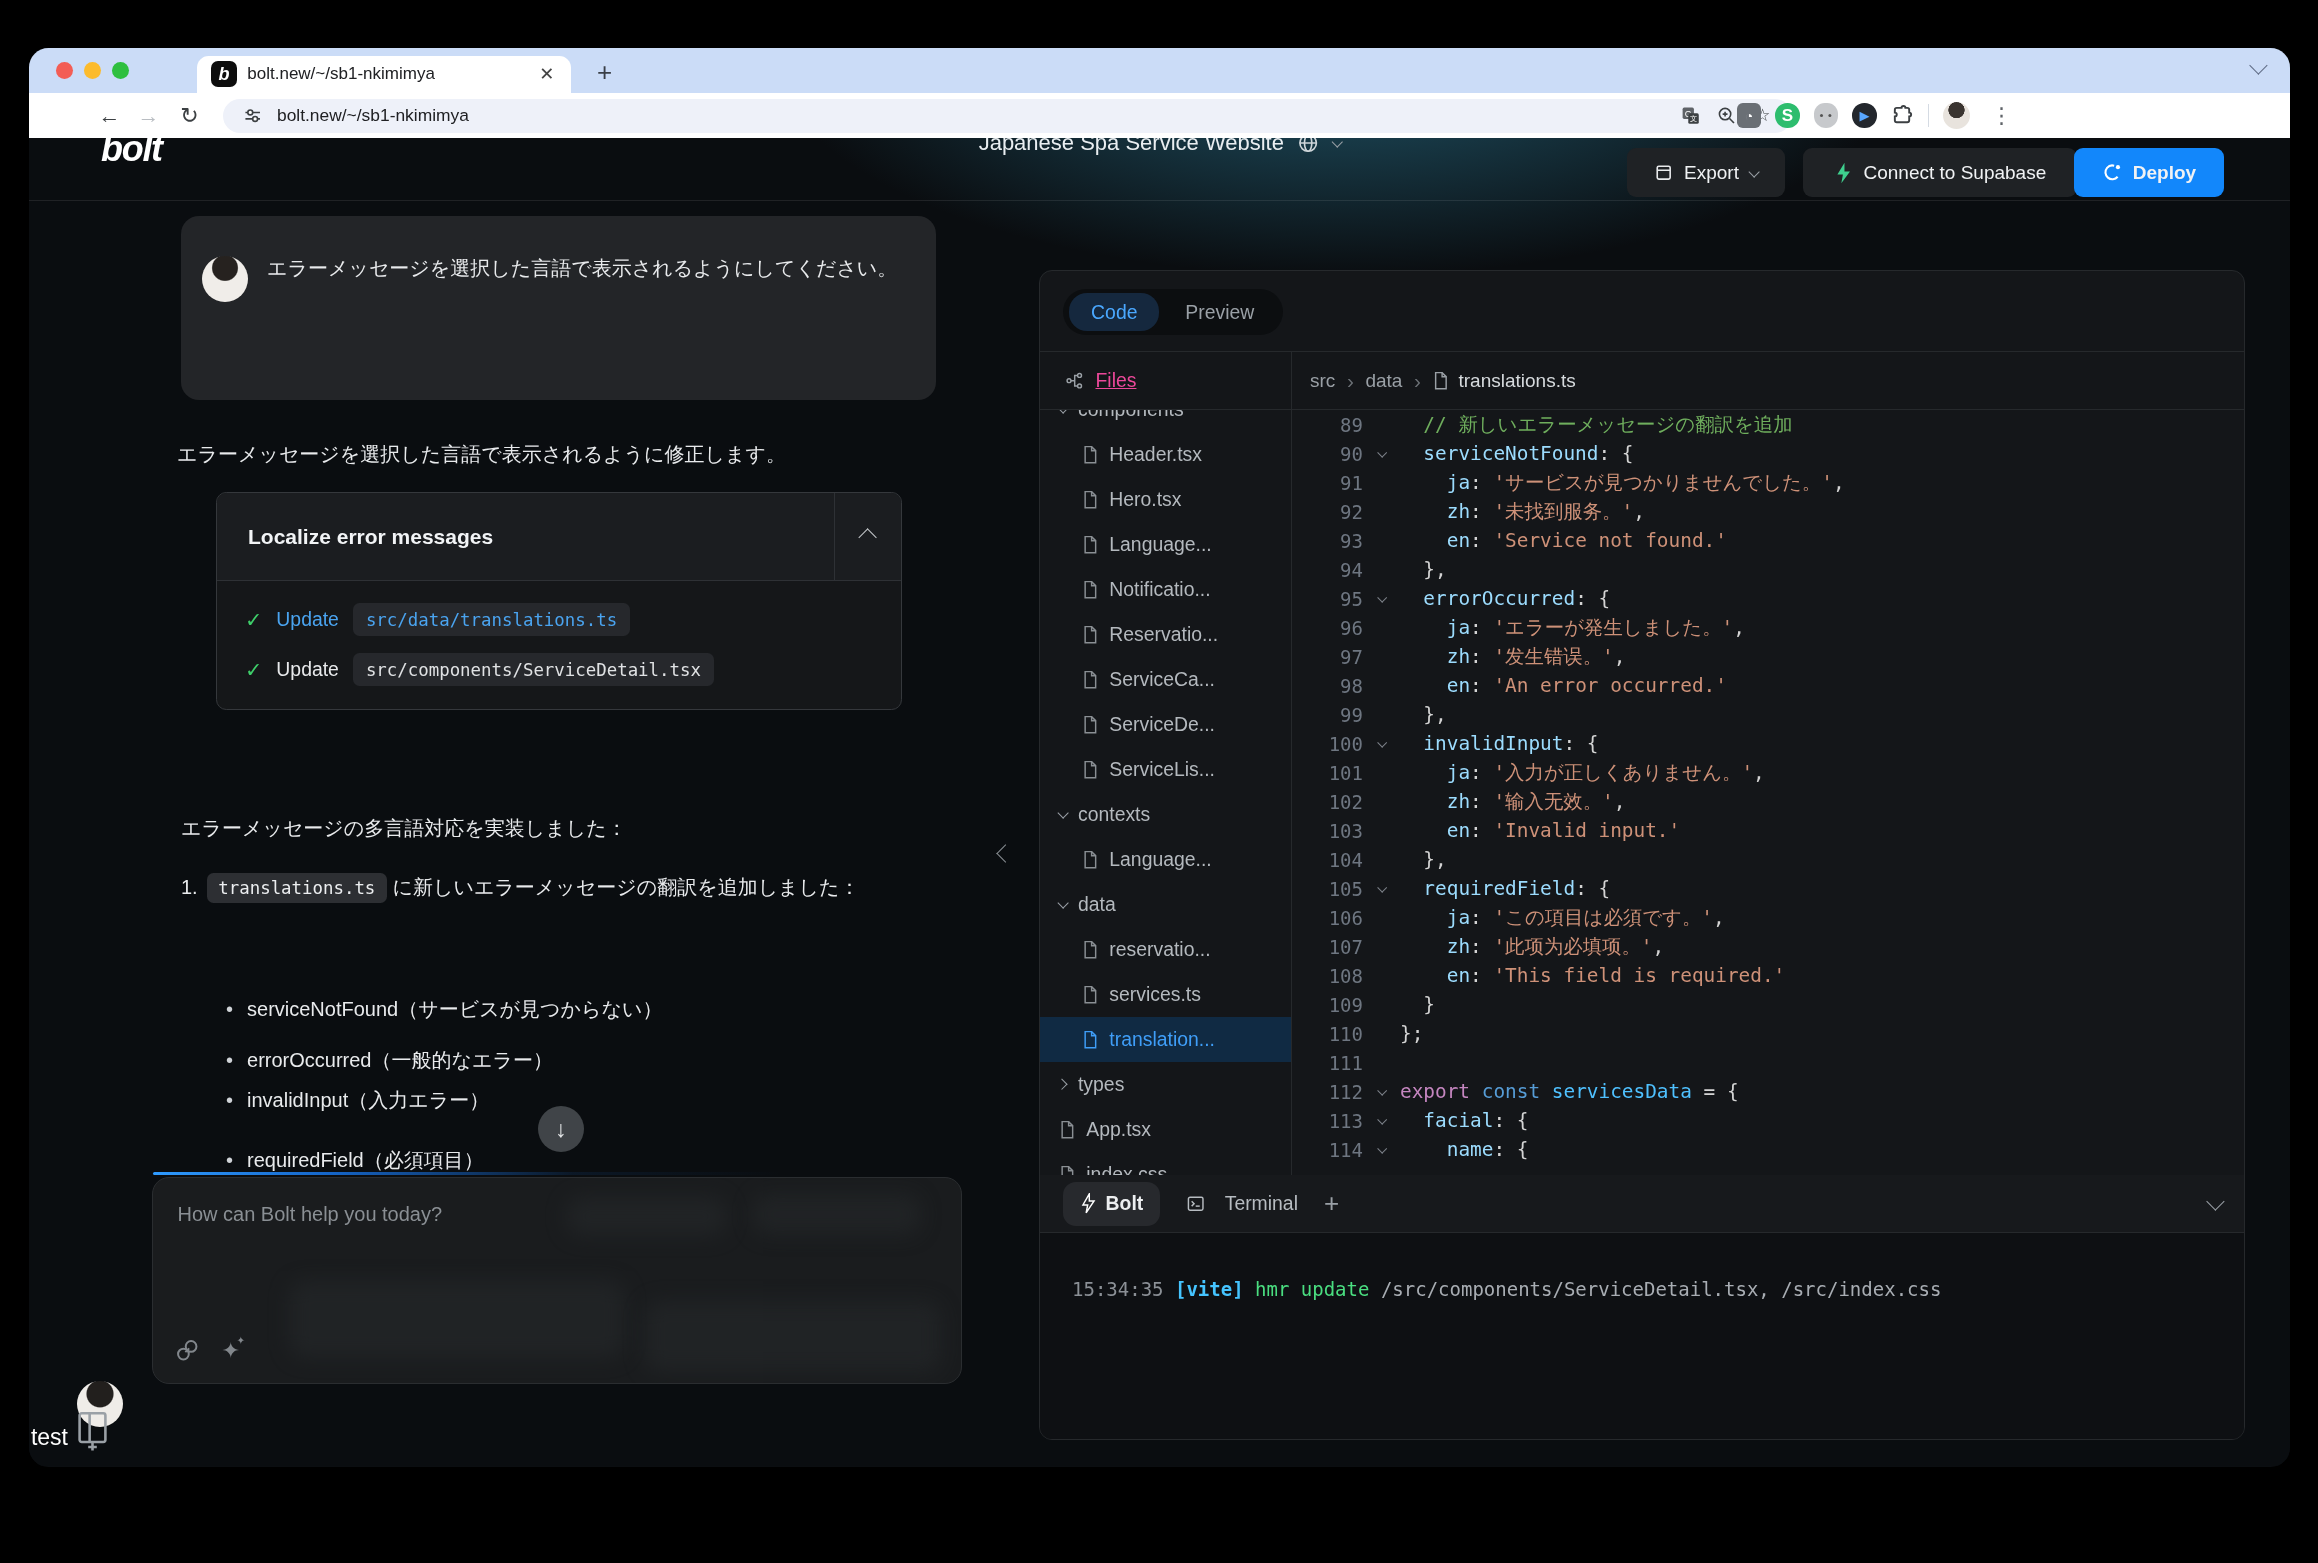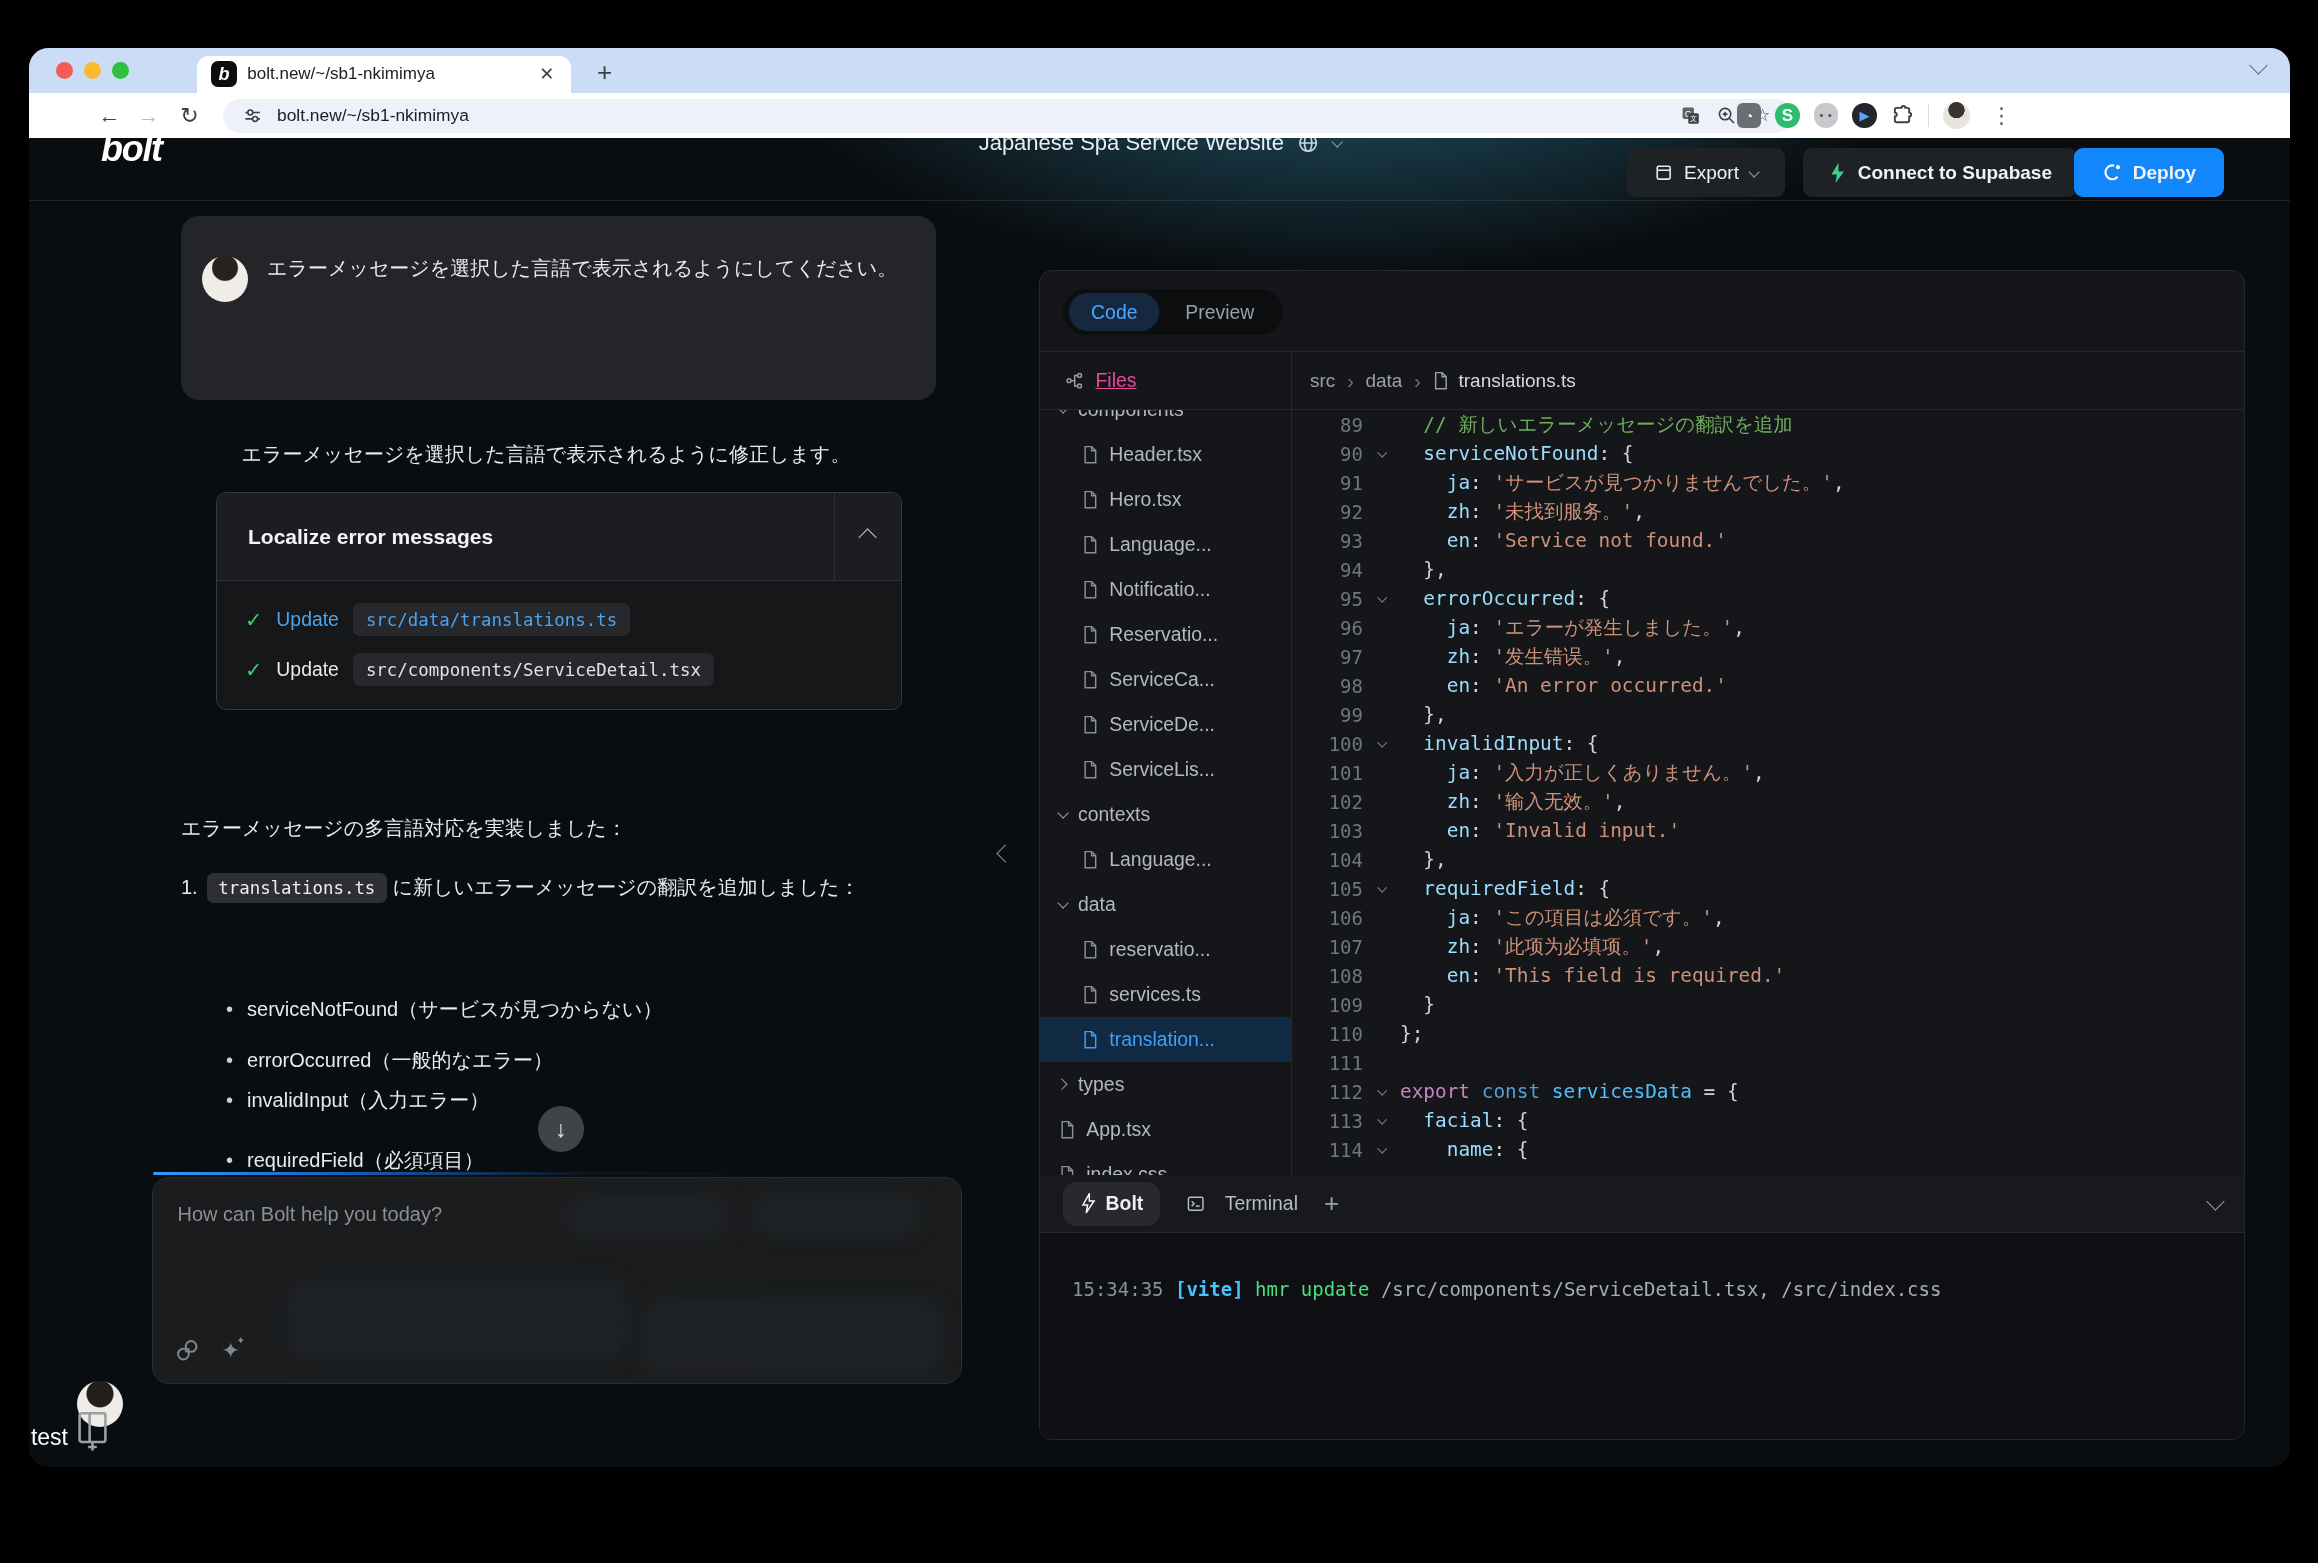--- a/index.html
+++ b/index.html
@@ -47,39 +47,39 @@
   .app { position:absolute; left:0; top:90px; width:2261px; height:1328px; overflow:hidden;
          background: radial-gradient(839px 336px at 58% -90px, rgba(36,99,122,.85), rgba(36,99,122,0) 68%), #0a0d10; }
   .app-hr { position:absolute; left:0; top:62px; width:100%; border-top:0.6px solid rgba(255,255,255,.09); }
 
   .logo { position:absolute; left:72px; top:-10.3px; font-size:36px; font-weight:800; font-style:italic; color:#fff; letter-spacing:-1.3px; }
   .proj-title { position:absolute; left:50%; transform:translateX(-50%); top:-7.7px; display:flex; align-items:center; gap:13px;
                 color:#e9eef1; font-size:22px; }
   .hdr-btn { position:absolute; top:10.3px; height:49px; border-radius:9px; background:#1f2225; color:#f0f2f4;
              display:flex; align-items:center; justify-content:center; gap:10.3px; font-size:19px; }
   .btn-export { left:1598px; width:158px; }
-  .btn-connect { left:1774px; width:274px;font-weight:bold; }
+  .btn-connect { left:1774px; width:274px; }
   .btn-deploy { left:2045px; width:150px; background:#1287fb; font-weight:600; }
 
   
   .chev { display:inline-block; width:8.4px; height:8.4px; border-right:1.9px solid #9aa0a6; border-bottom:1.9px solid #9aa0a6; }
   .chev.down { transform:rotate(45deg) translateY(-1.3px); }
   .chev.up { transform:rotate(-135deg) translateY(-1.3px); }
   .chev.right { transform:rotate(-45deg); }
   .chev.left { transform:rotate(135deg); }
   .chev.big { width:13px; height:13px; }
 
   
   .messages { position:absolute; left:45px; top:65px; width:933px; height:971px; overflow:hidden; }
   .user-card { position:absolute; left:107px; top:13px; width:755px; height:184px; background:#232528; border-radius:18px; }
   .u-avatar { position:absolute; left:20.7px; top:40px; width:46px; height:46px; border-radius:50%;
         background: radial-gradient(circle at 50% 26%, #26221f 0 30%, #f0ede9 33%); }
   .u-text { position:absolute; left:86px; top:34px; width:645px; font-size:20px; line-height:37px; color:#e8eaec; }
 
-  .assist-text { position:absolute; left:91px; top:238px; width:762px; font-size:20px; color:#e8eaec;text-align:center; }
+  .assist-text { position:absolute; left:103px; top:238px; width:762px; font-size:20px; color:#e8eaec; }
 
   .plan-card { position:absolute; left:142px; top:289px; width:686px; height:218px; border:0.6px solid #35383c; border-radius:10.3px;
                overflow:hidden; background:#151719; }
   .plan-head { height:88px; background:#1b1d20; border-bottom:0.6px solid #2e3135; display:flex; align-items:center; }
   .plan-title { flex:1; padding-left:31px; font-size:21px; font-weight:bold; color:#f2f4f6; }
   .plan-toggle { width:67px; height:100%; border-left:0.6px solid #2e3135; display:flex; align-items:center; justify-content:center; }
   .plan-body { padding:22px 26px 0 28px; display:flex; flex-direction:column; gap:17px; }
   .step { display:flex; align-items:center; gap:14px; font-size:19.4px; }
   .step .ck { color:#3ecf6a; font-size:20.7px; }
   .step .act { color:#e8eaec; }

